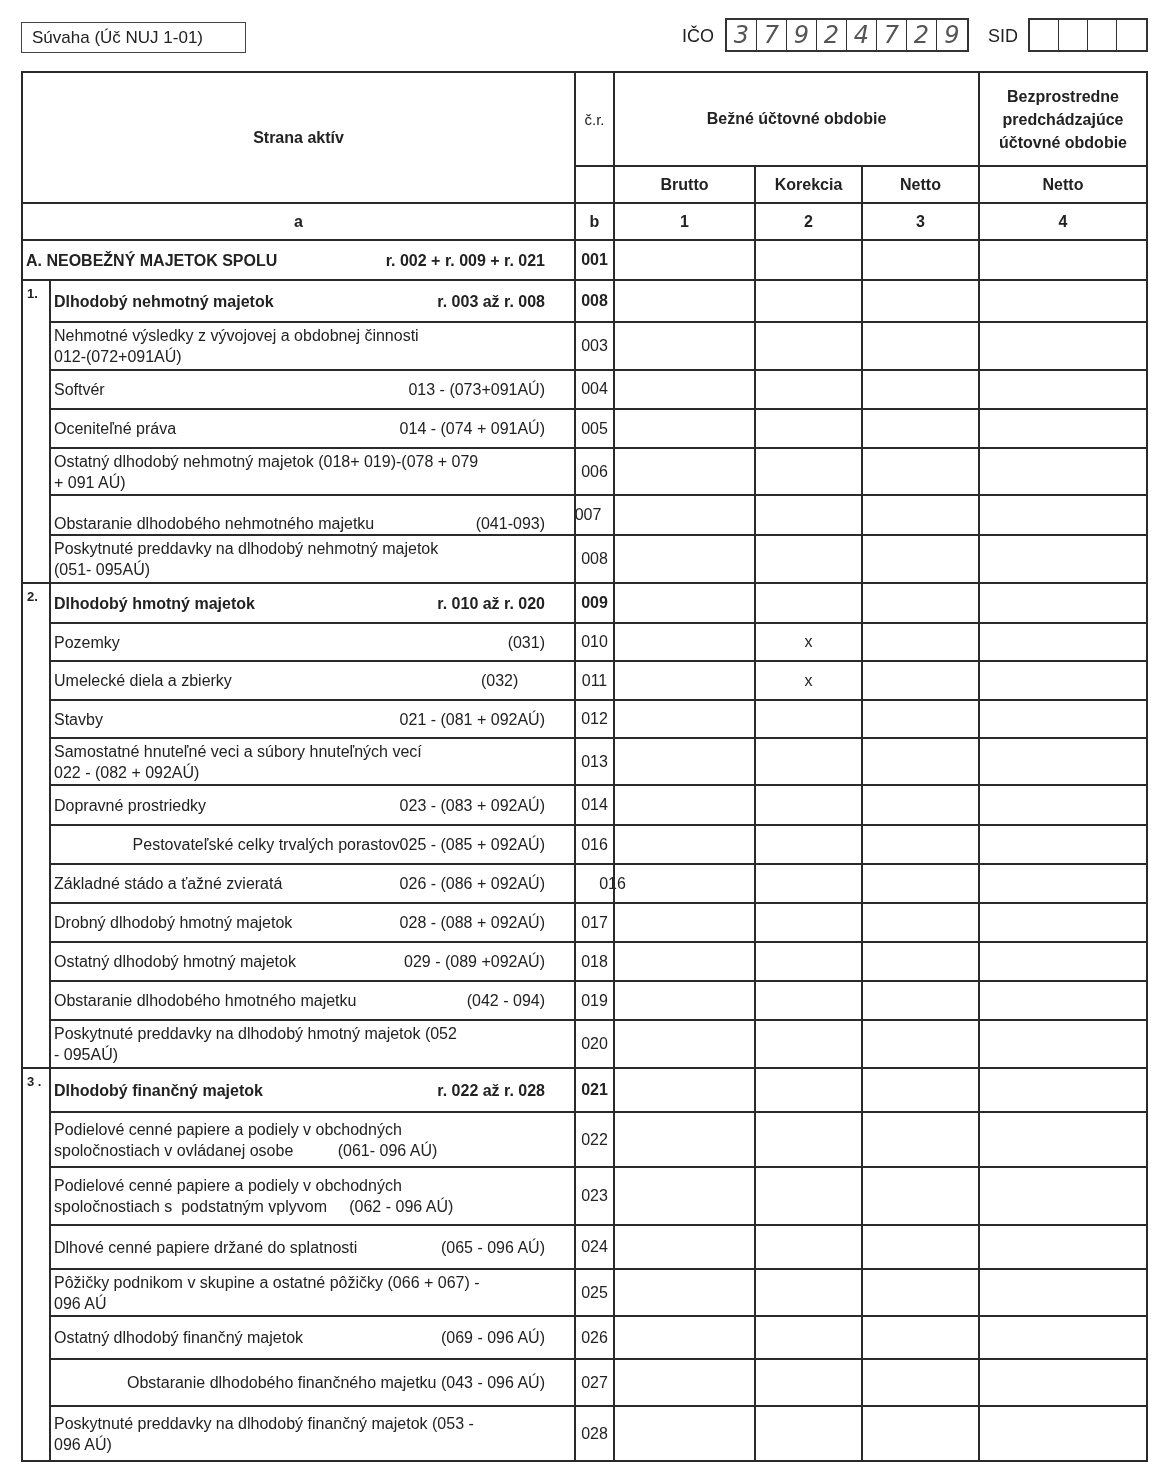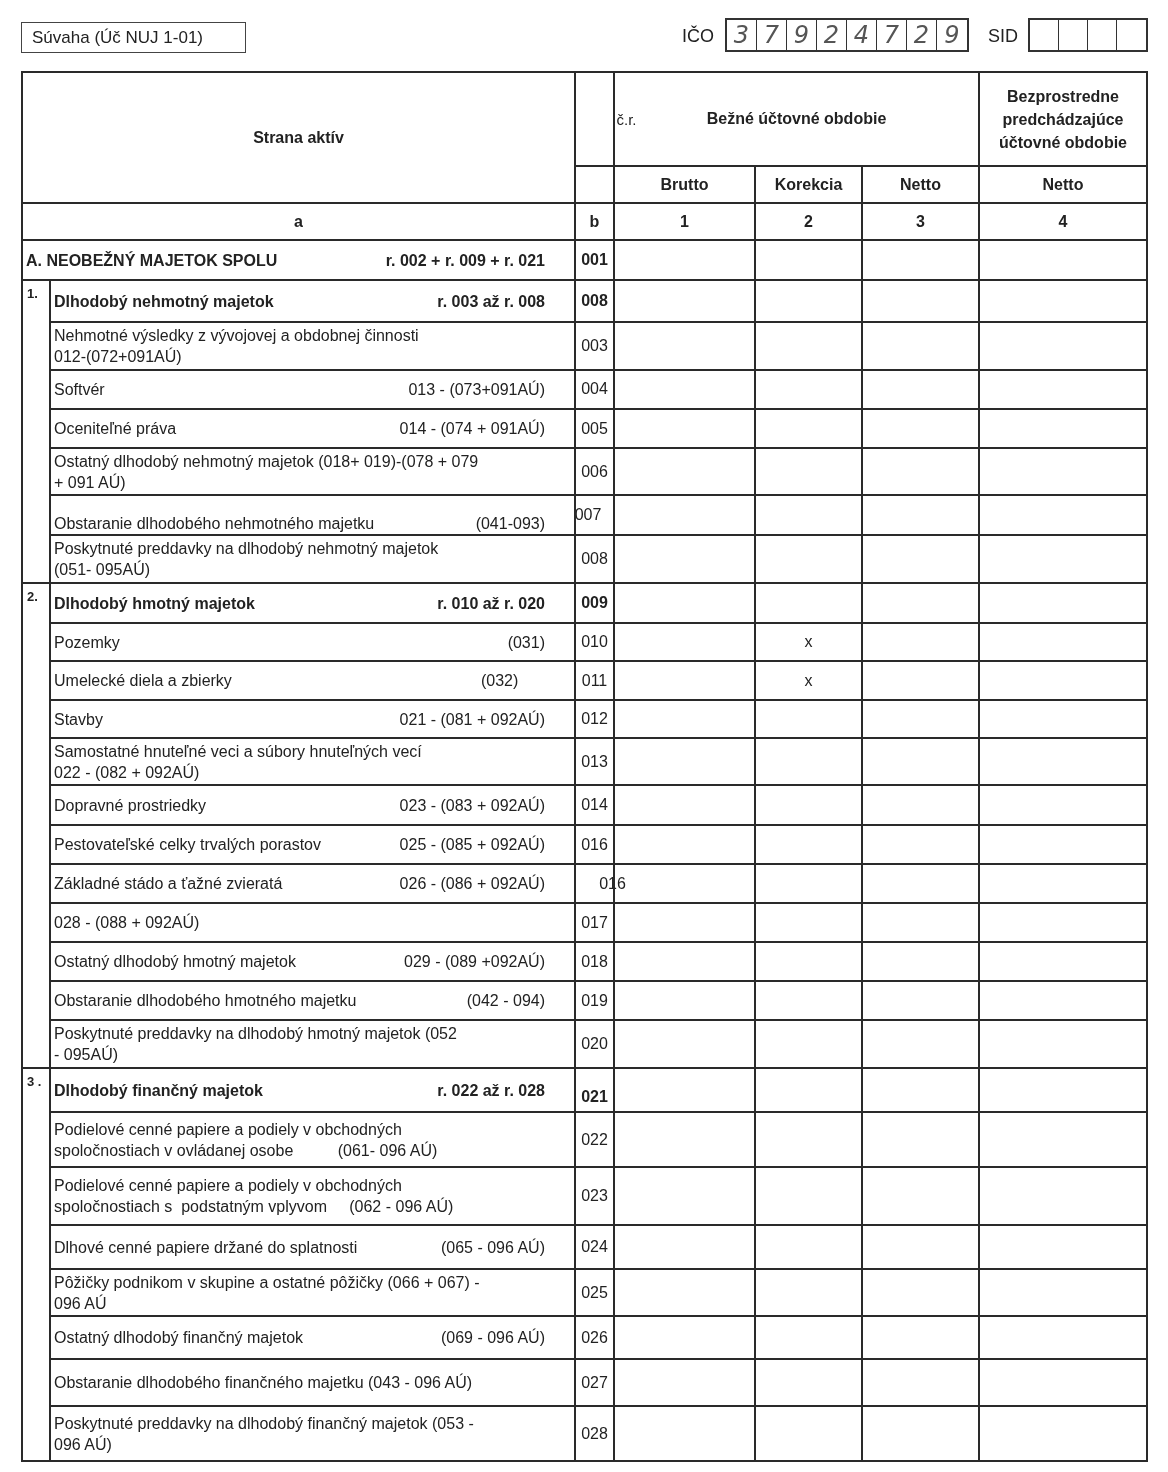--- a/index.html
+++ b/index.html
@@ -62,21 +62,21 @@
 <div class="sid-boxes">
   <div class="sid-box"></div>
   <div class="sid-box"></div>
   <div class="sid-box"></div>
   <div class="sid-box"></div>
 </div>
 
 <div class="grid" id="grid">
 
   <div class="cell center bold" style="left:22px;top:72px;width:553px;height:131px;font-size:16px;">Strana aktív</div>
-  <div class="cell center" style="left:575px;top:72px;width:39px;height:94px;font-size:15px;margin-left:32px;">č.r.</div>
+  <div class="cell center" style="left:575px;top:72px;width:39px;height:94px;font-size:15px;">č.r.</div>
   <div class="cell center bold" style="left:979px;top:72px;width:168px;height:94px;flex-direction:column;font-size:16px;line-height:23px;">
     <span>Bezprostredne</span>
     <span>predchádzajúce</span>
     <span>účtovné obdobie</span>
   </div>
   <div class="cell center bold" style="left:614px;top:72px;width:365px;height:94px;font-size:16px;">Bežné účtovné obdobie</div>
   <div class="cell center bold" style="left:614px;top:166px;width:141px;height:37px;">Brutto</div>
   <div class="cell center bold" style="left:755px;top:166px;width:107px;height:37px;">Korekcia</div>
   <div class="cell center bold" style="left:862px;top:166px;width:117px;height:37px;">Netto</div>
   <div class="cell center bold" style="left:979px;top:166px;width:168px;height:37px;">Netto</div>
@@ -320,21 +320,21 @@
     </div>
     <div class="cell input-cell" style="left: 755px; top: 785px; width: 107px; height: 40px;">
       <span></span>
     </div>
     <div class="cell input-cell" style="left: 862px; top: 785px; width: 117px; height: 40px;">
       <span></span>
     </div>
     <div class="cell input-cell" style="left: 979px; top: 785px; width: 168px; height: 40px;">
       <span></span>
     </div>
-    <div class="cell desc" style="left: 50px; top: 825px; width: 525px; height: 39px; padding-top: 0px;">
+    <div class="cell desc" style="left: 50px; top: 825px; width: 525px; height: 39px; padding-top: 0px; text-align: right;">
       <span class="main">Pestovateľské celky trvalých porastov</span>
       <span class="formula">025 - (085 + 092AÚ)</span>
     </div>
     <div class="cell crnum" style="left: 575px; top: 825px; width: 39px; height: 39px;">016</div>
     <div class="cell input-cell" style="left: 614px; top: 825px; width: 141px; height: 39px;">
       <span></span>
     </div>
     <div class="cell input-cell" style="left: 755px; top: 825px; width: 107px; height: 39px;">
       <span></span>
     </div>
@@ -355,20 +355,21 @@
     <div class="cell input-cell" style="left: 755px; top: 864px; width: 107px; height: 39px;">
       <span></span>
     </div>
     <div class="cell input-cell" style="left: 862px; top: 864px; width: 117px; height: 39px;">
       <span></span>
     </div>
     <div class="cell input-cell" style="left: 979px; top: 864px; width: 168px; height: 39px;">
       <span></span>
     </div>
     <div class="cell desc" style="left: 50px; top: 903px; width: 525px; height: 39px; padding-top: 0px;">
+      <span class="main">Drobný dlhodobý hmotný majetok</span>
       <span class="formula">028 - (088 + 092AÚ)</span>
     </div>
     <div class="cell crnum" style="left: 575px; top: 903px; width: 39px; height: 39px;">017</div>
     <div class="cell input-cell" style="left: 614px; top: 903px; width: 141px; height: 39px;">
       <span></span>
     </div>
     <div class="cell input-cell" style="left: 755px; top: 903px; width: 107px; height: 39px;">
       <span></span>
     </div>
     <div class="cell input-cell" style="left: 862px; top: 903px; width: 117px; height: 39px;">
@@ -426,21 +427,21 @@
       <span></span>
     </div>
     <div class="cell input-cell" style="left: 979px; top: 1020px; width: 168px; height: 48px;">
       <span></span>
     </div>
     <div class="cell secnum" style="left: 22px; top: 1068px; width: 28px; height: 44px;">3 .</div>
     <div class="cell desc bold" style="left: 50px; top: 1068px; width: 525px; height: 44px; padding-top: 0px;">
       <span class="main">Dlhodobý finančný majetok</span>
       <span class="formula">r. 022 až r. 028</span>
     </div>
-    <div class="cell crnum bold" style="left: 575px; top: 1068px; width: 39px; height: 44px; margin-top: 7px;">021</div>
+    <div class="cell crnum bold" style="left: 575px; top: 1068px; width: 39px; height: 44px;">021</div>
     <div class="cell input-cell" style="left: 614px; top: 1068px; width: 141px; height: 44px;">
       <span></span>
     </div>
     <div class="cell input-cell" style="left: 755px; top: 1068px; width: 107px; height: 44px;">
       <span></span>
     </div>
     <div class="cell input-cell" style="left: 862px; top: 1068px; width: 117px; height: 44px;">
       <span></span>
     </div>
     <div class="cell input-cell" style="left: 979px; top: 1068px; width: 168px; height: 44px;">
@@ -524,21 +525,21 @@
     </div>
     <div class="cell input-cell" style="left: 755px; top: 1316px; width: 107px; height: 43px;">
       <span></span>
     </div>
     <div class="cell input-cell" style="left: 862px; top: 1316px; width: 117px; height: 43px;">
       <span></span>
     </div>
     <div class="cell input-cell" style="left: 979px; top: 1316px; width: 168px; height: 43px;">
       <span></span>
     </div>
-    <div class="cell desc" style="left: 50px; top: 1359px; width: 525px; height: 47px; padding-top: 0px;">
+    <div class="cell desc" style="left: 50px; top: 1359px; width: 525px; height: 47px; padding-top: 0px; text-align: right;">
       <span class="main">Obstaranie dlhodobého finančného majetku (043 - 096 AÚ)</span>
     </div>
     <div class="cell crnum" style="left: 575px; top: 1359px; width: 39px; height: 47px;">027</div>
     <div class="cell input-cell" style="left: 614px; top: 1359px; width: 141px; height: 47px;">
       <span></span>
     </div>
     <div class="cell input-cell" style="left: 755px; top: 1359px; width: 107px; height: 47px;">
       <span></span>
     </div>
     <div class="cell input-cell" style="left: 862px; top: 1359px; width: 117px; height: 47px;">

